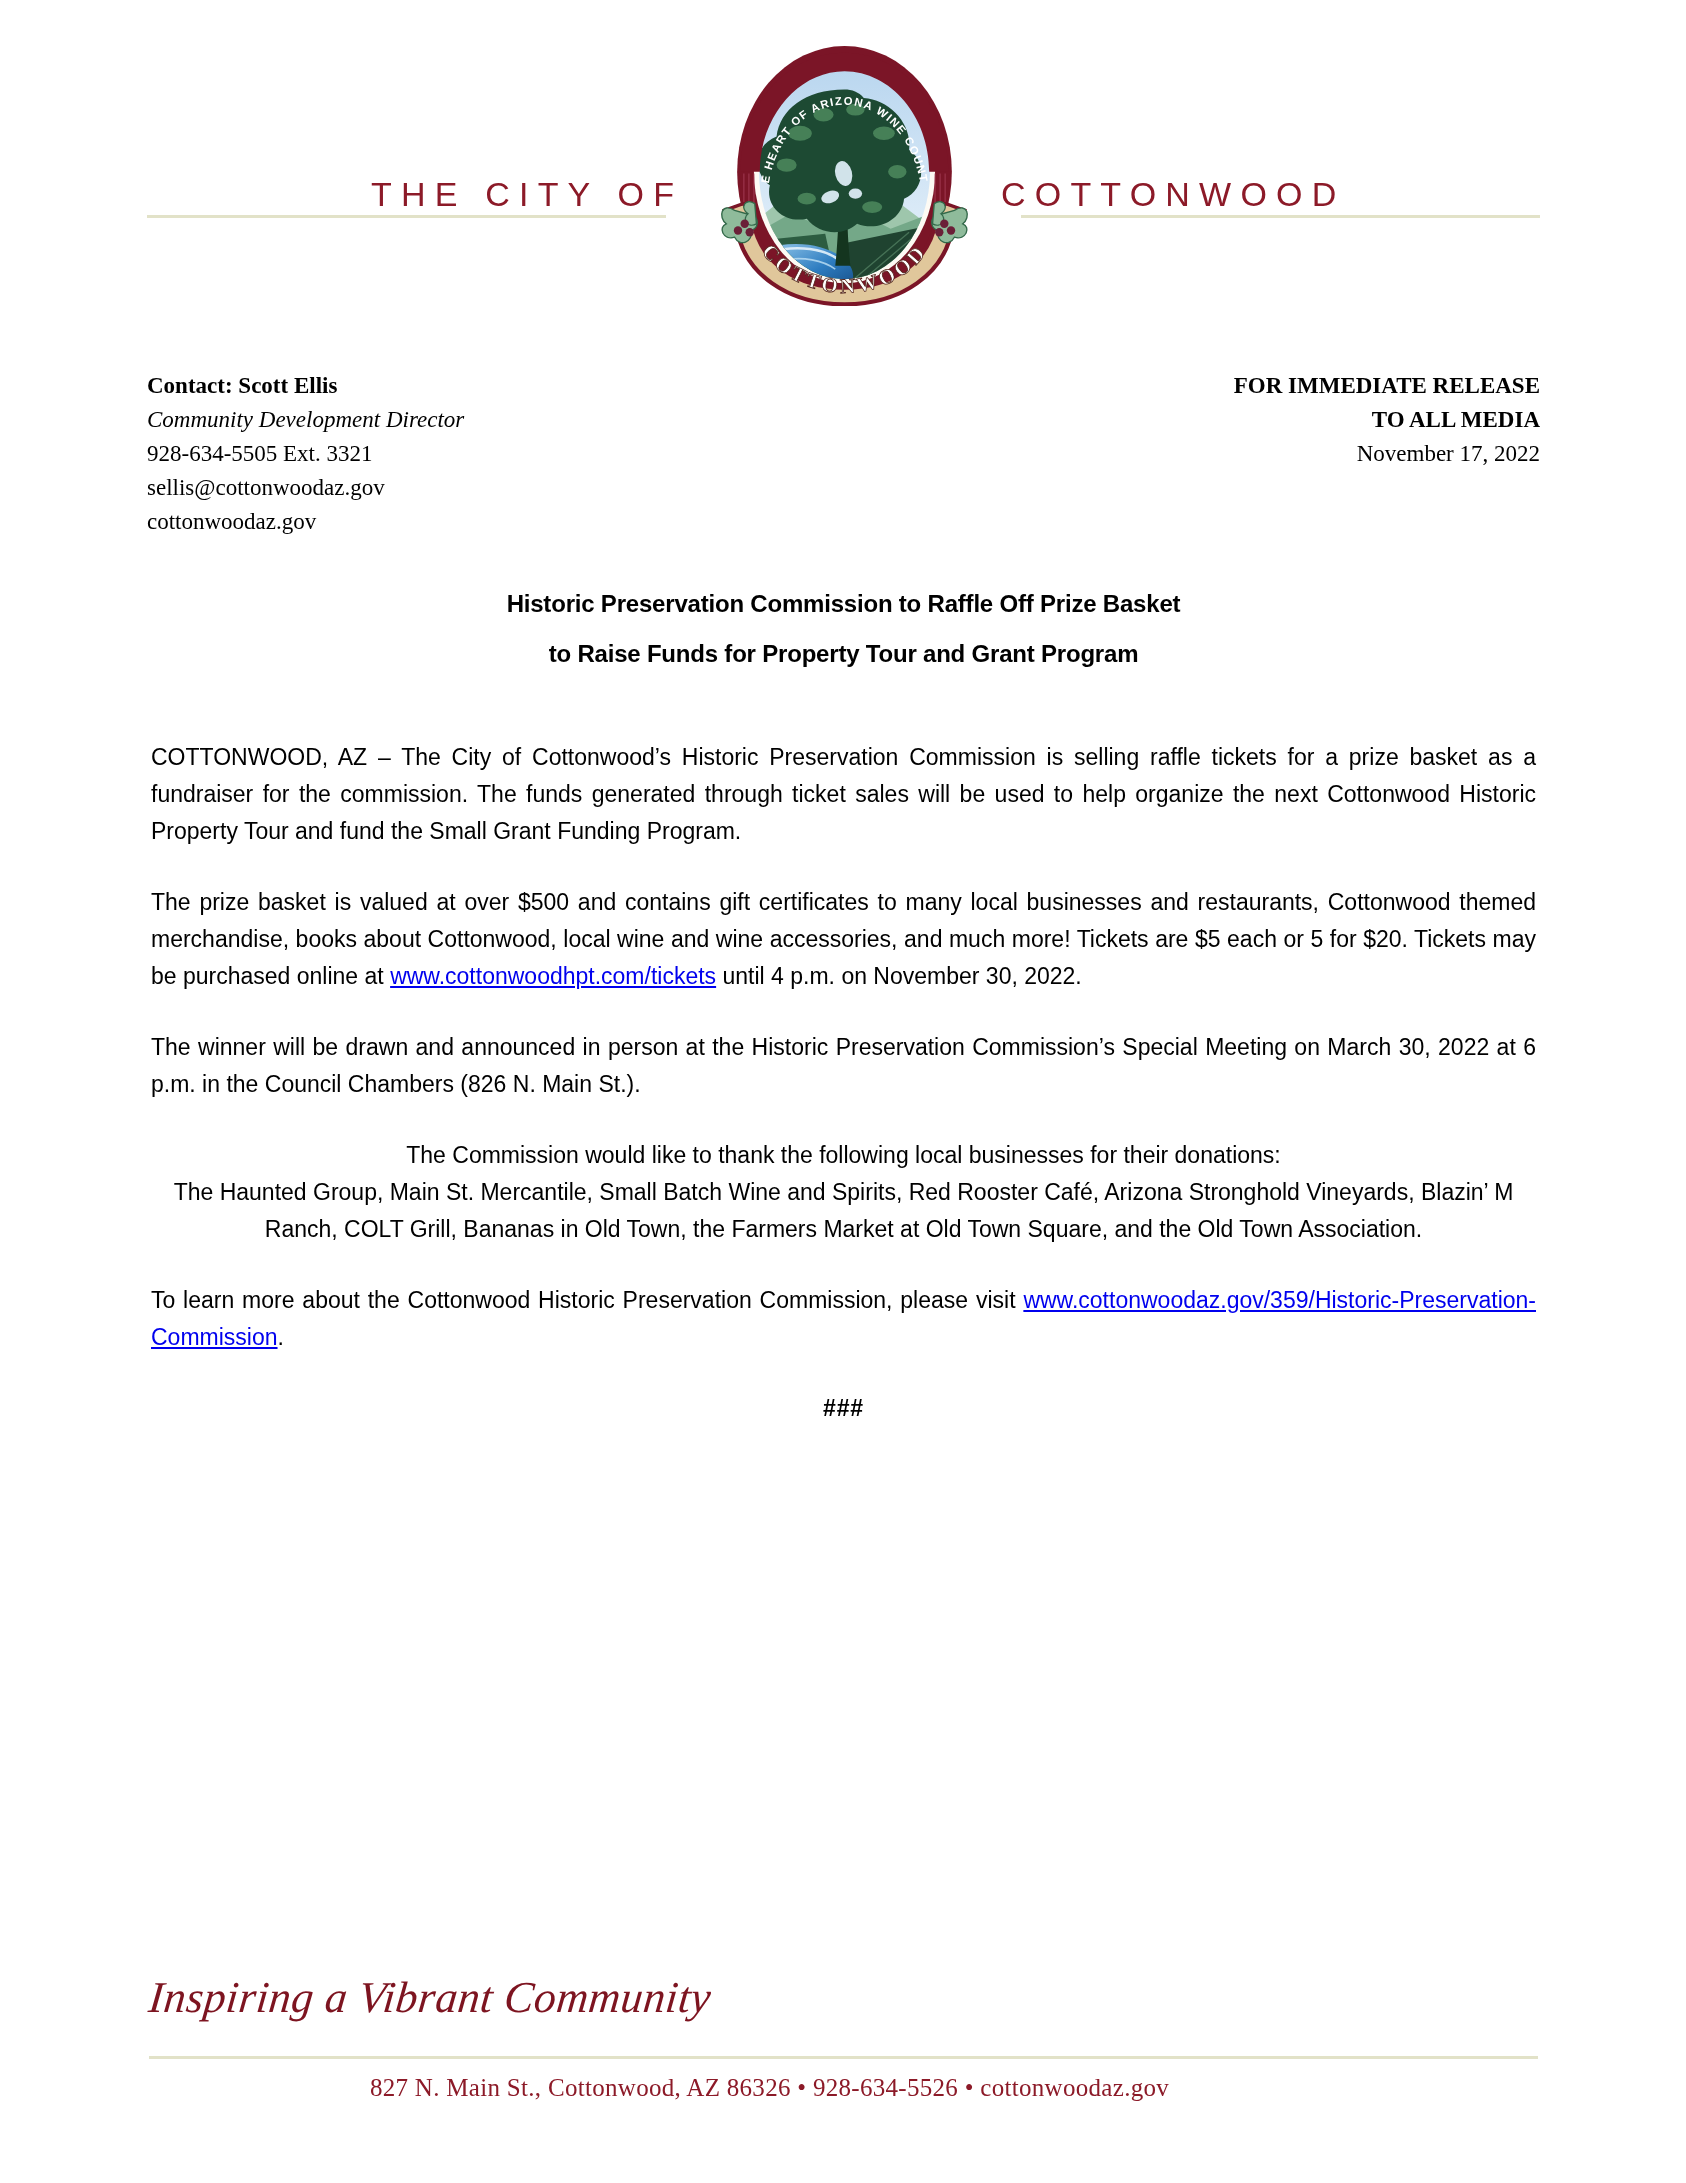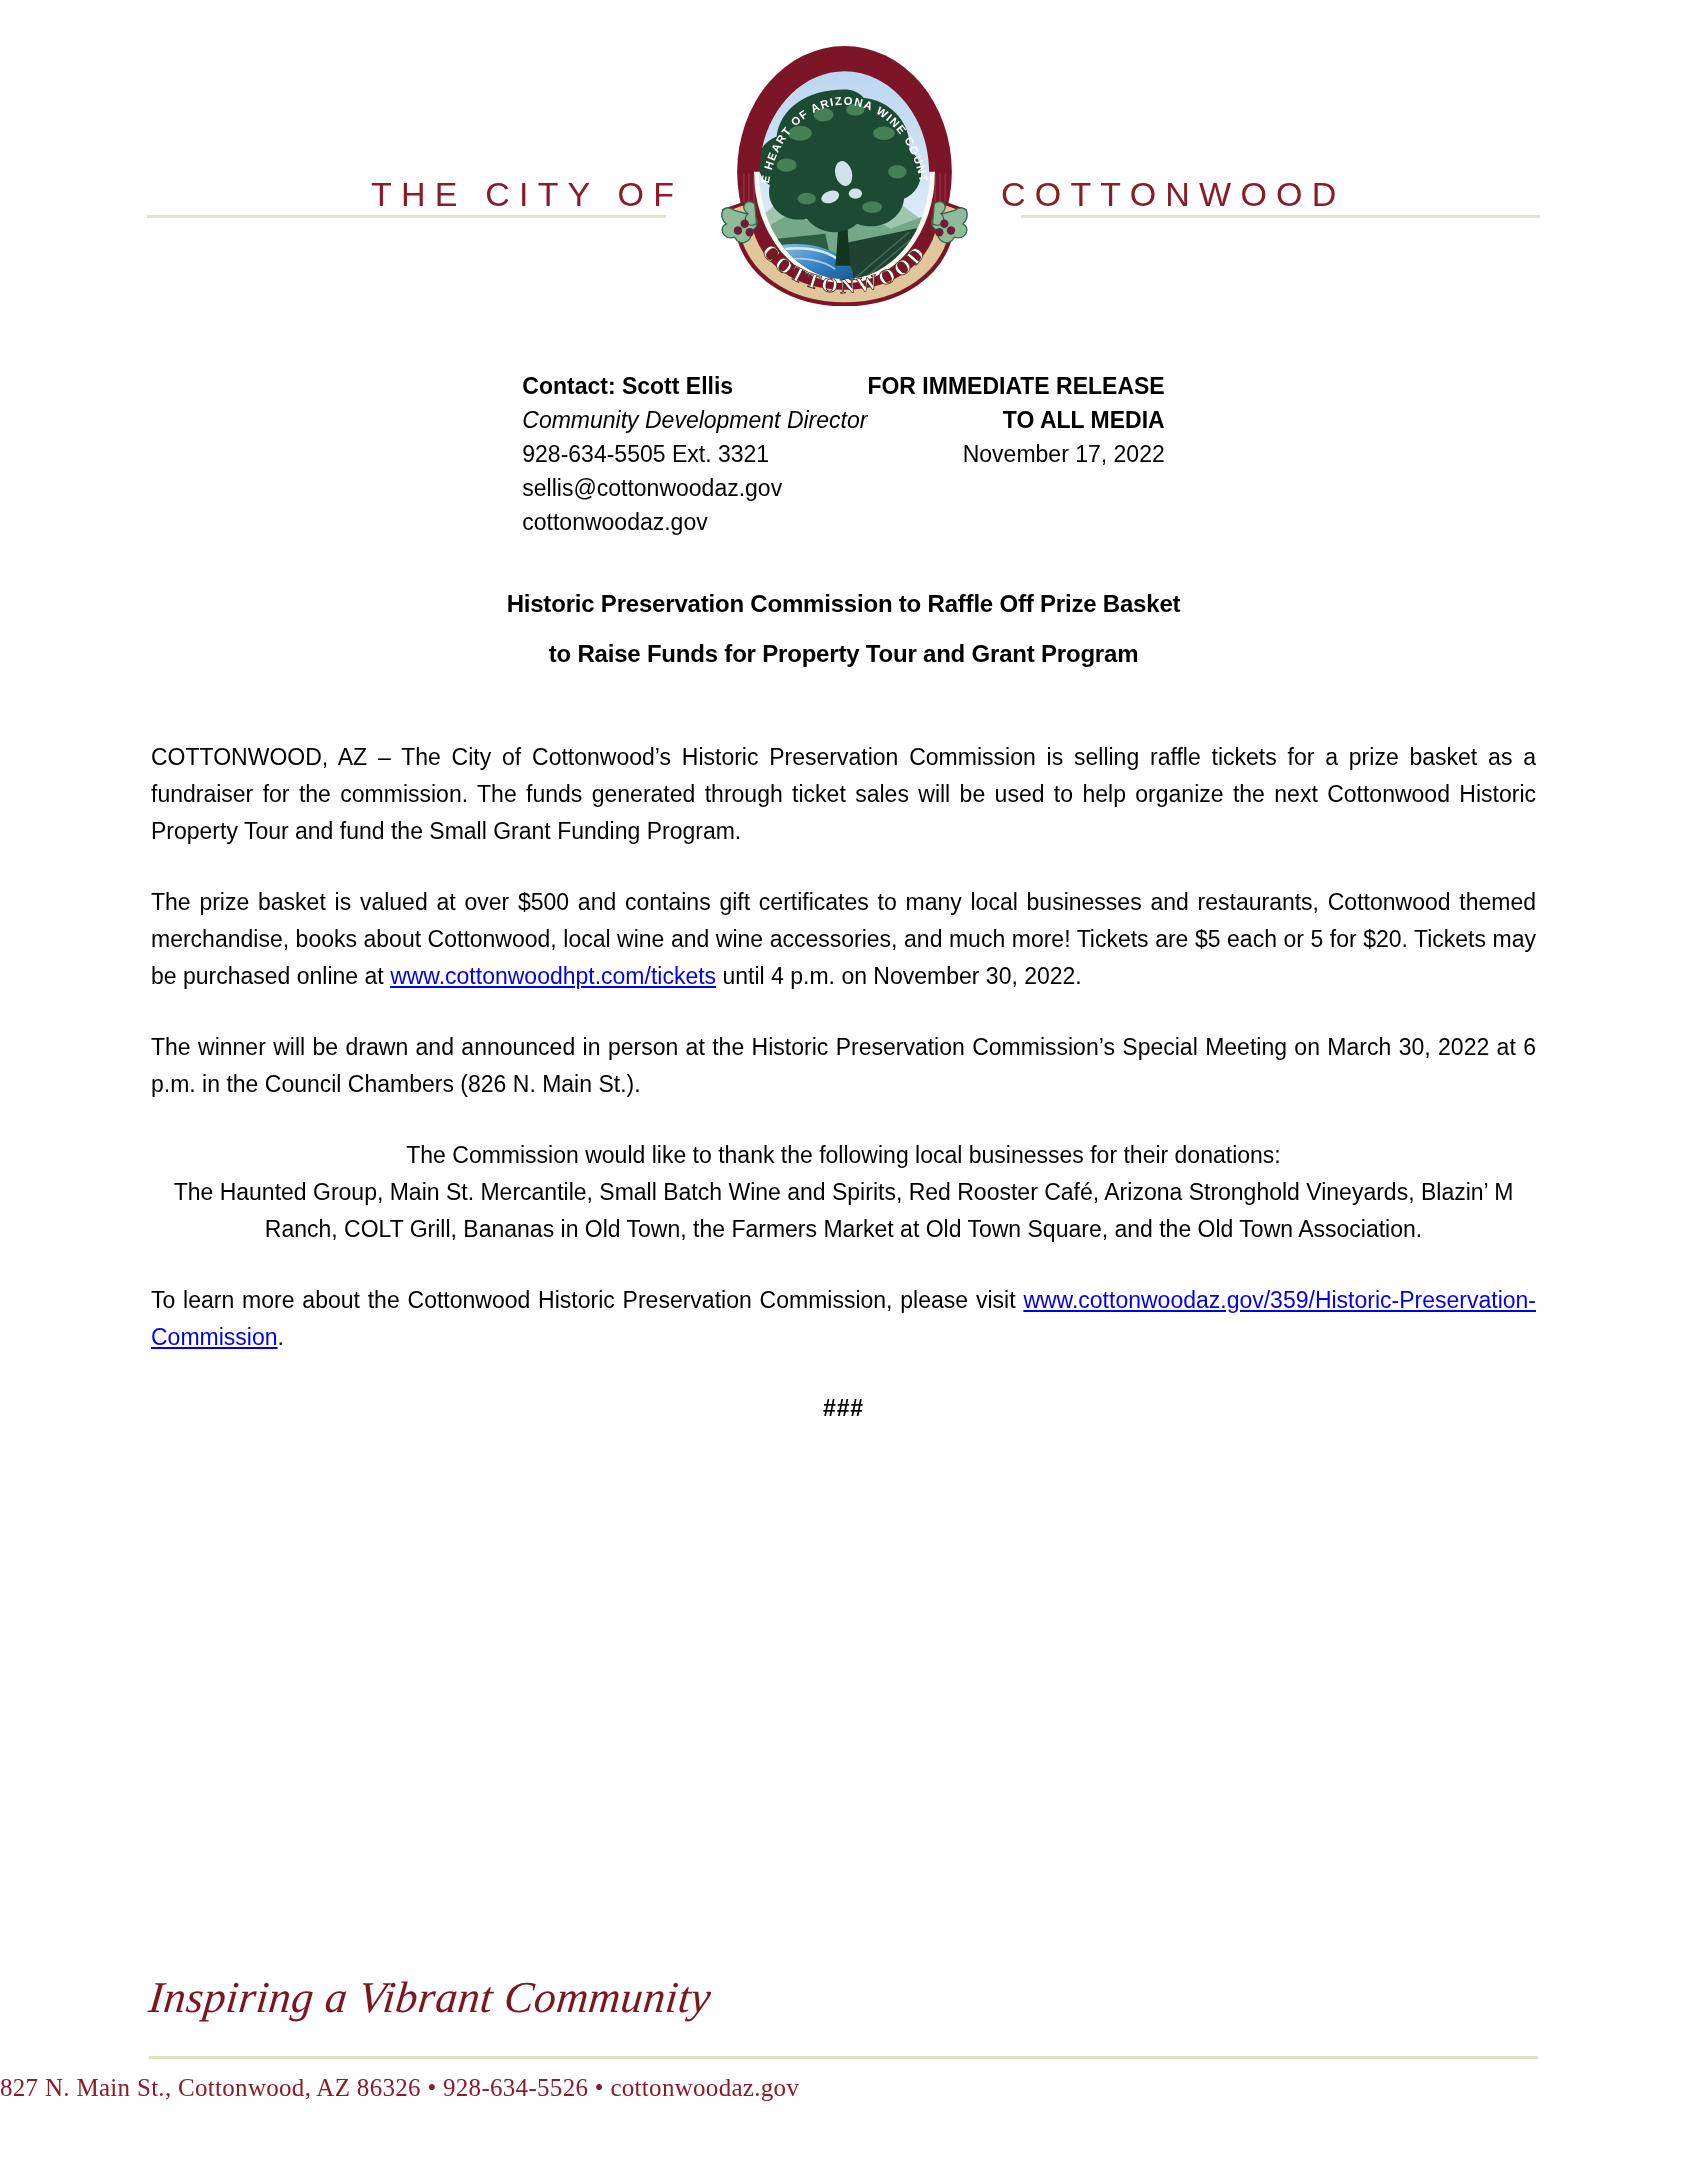--- a/index.html
+++ b/index.html
@@ -58,22 +58,23 @@
   }
   .seal svg { display: block; width: 100%; height: 100%; }
 
   
   .info-row {
     position: absolute;
     left: 147px;
     right: 147px;
     top: 369px;
     display: flex;
-    justify-content: center;
+    justify-content: space-between;
     align-items: flex-start;
+    font-family: Liberation Serif, serif;
   }
   .contact-block {
     font-size: 23px;
     line-height: 34px;
     color: #000;
   }
   .contact-name   { font-weight: bold; }
   .contact-title  { font-style: italic; }
   .release-block {
     text-align: right;
@@ -148,21 +149,21 @@
     right: 149px;
     top: 91px;
     height: 2.5px;
     background: #e2e2c8;
   }
   .footer-address {
     position: absolute;
     left: 0;
     right: 148px;
     top: 109px;
-    text-align: left;
+    text-align: center;
     font-family: "Liberation Serif", serif;
     font-size: 25px;
     color: #8c1a28;
     white-space: nowrap;
     letter-spacing: 0.3px;
   }
 </style>
 </head>
 <body>
 

